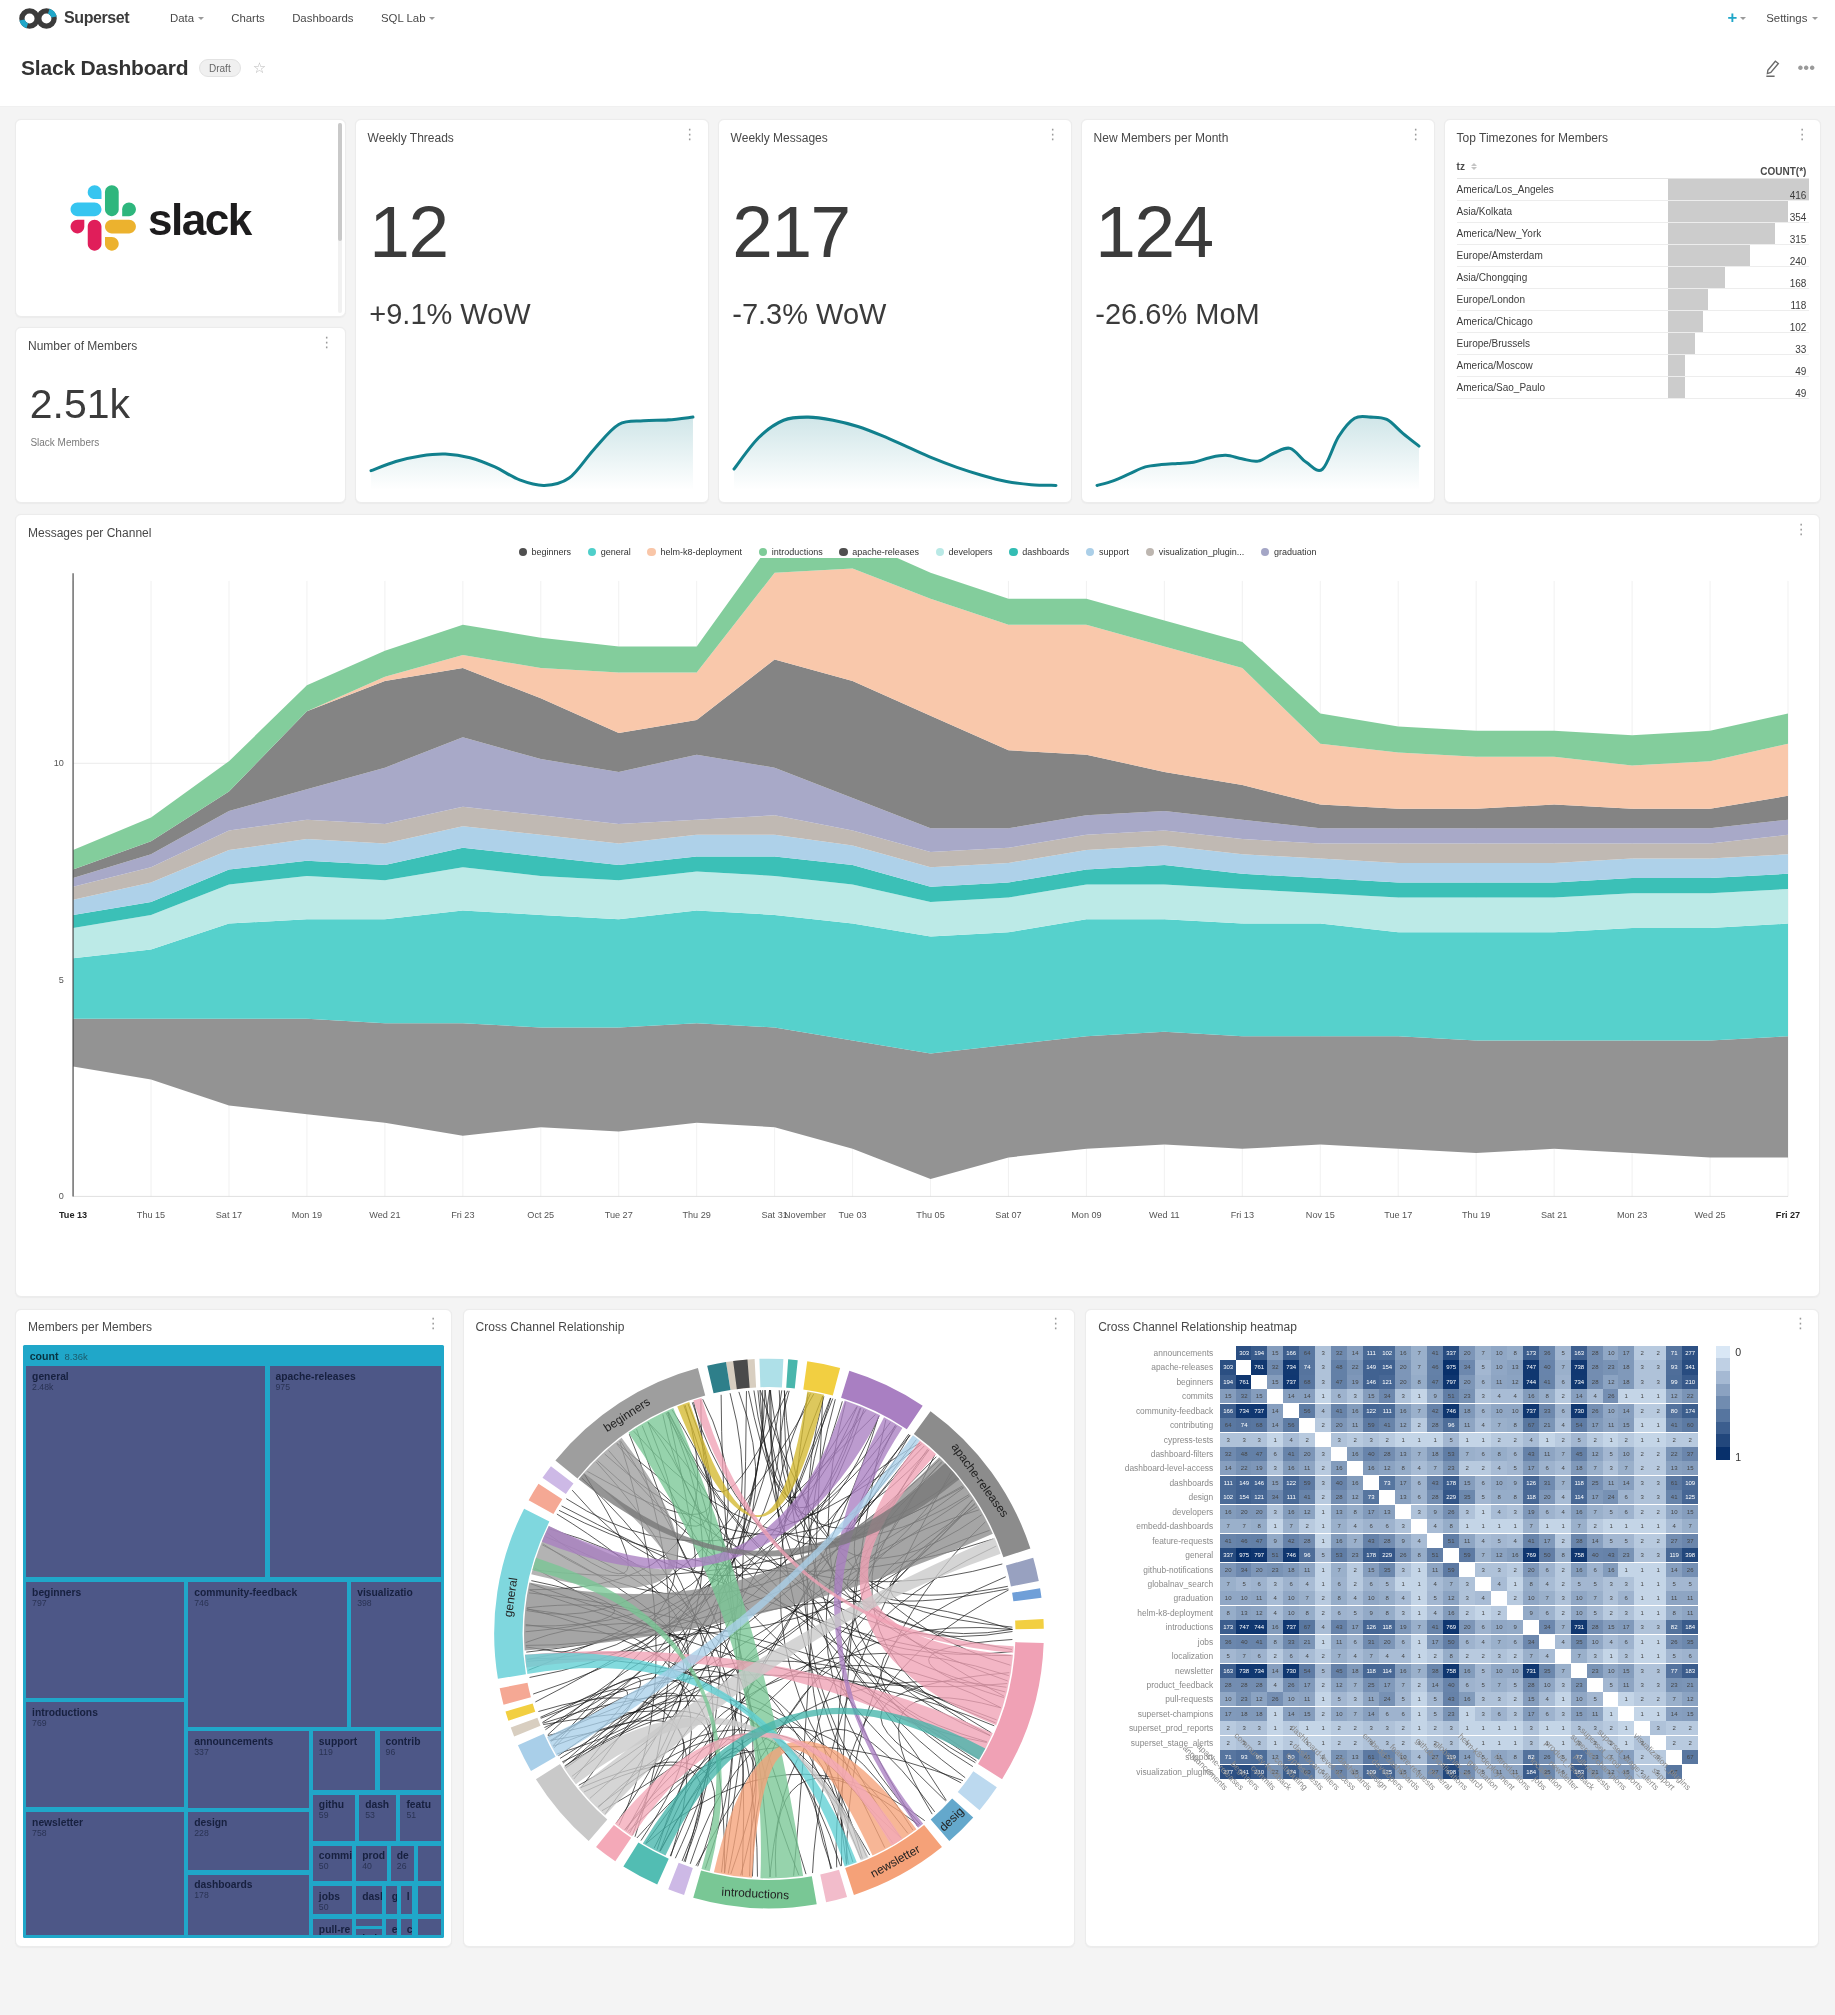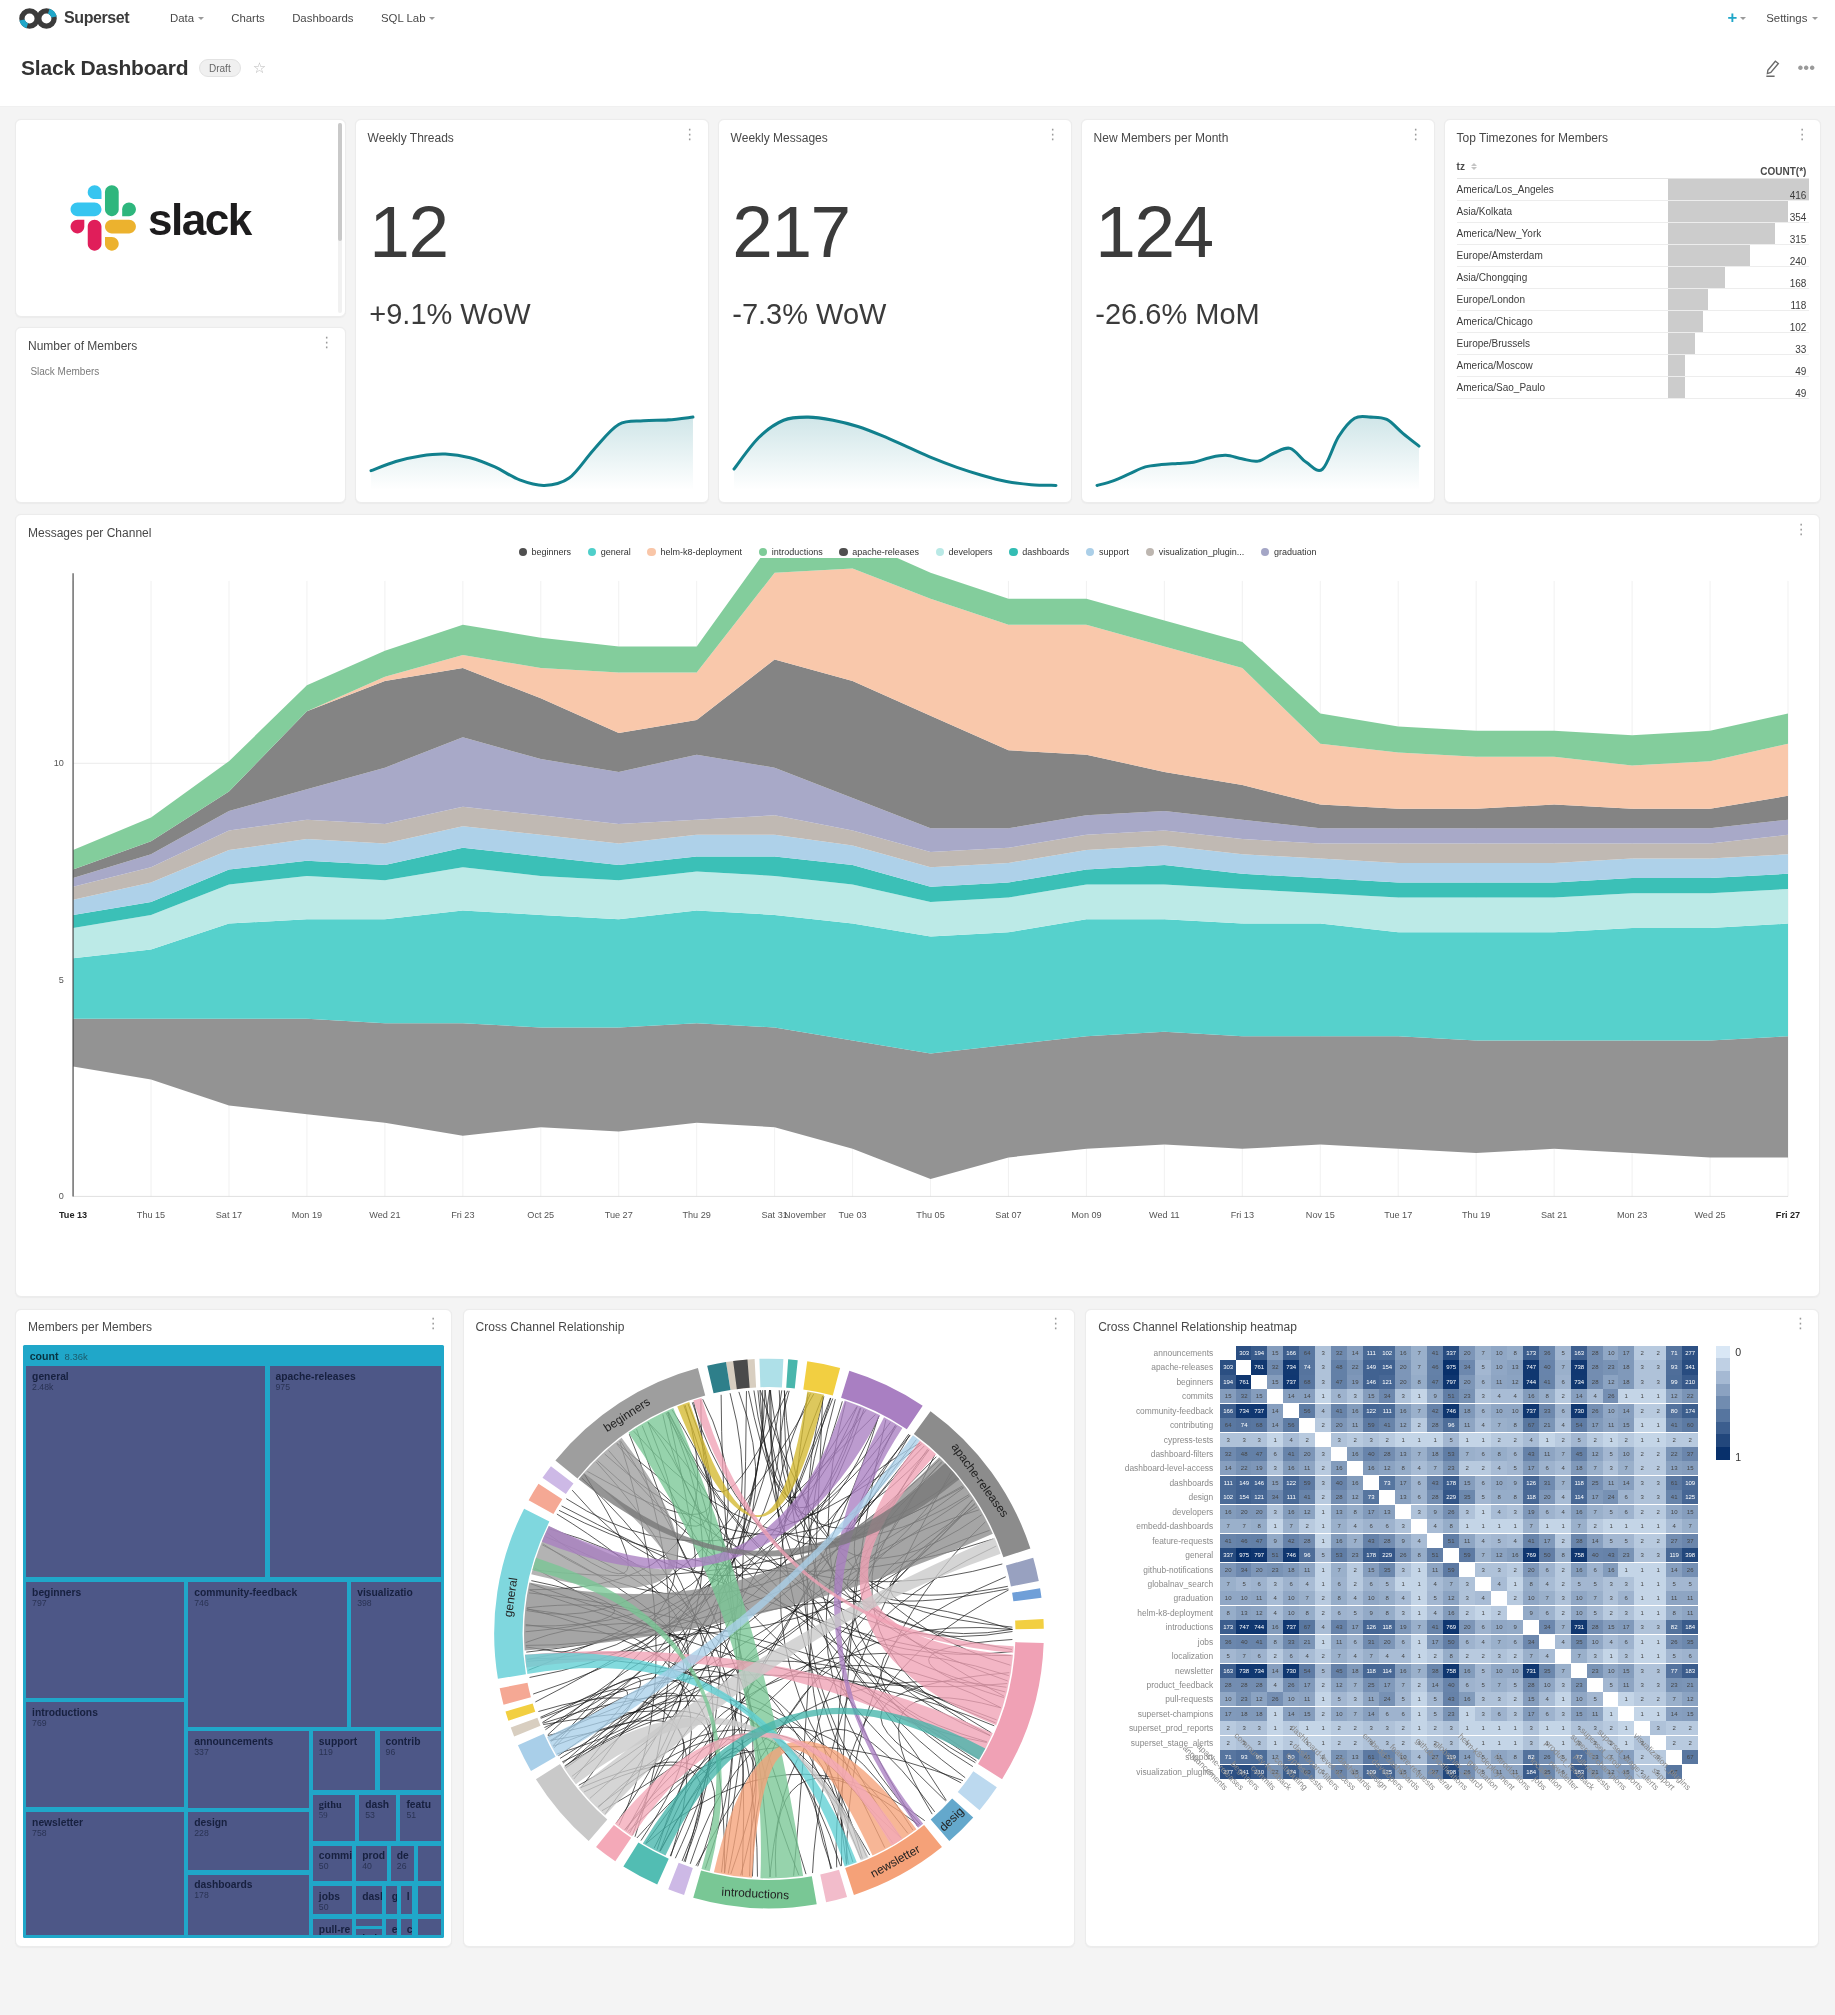--- a/index.html
+++ b/index.html
@@ -163,20 +163,21 @@
           </svg>
           <div class="slack-scroll">
               <div class="slack-thumb"></div>
             </div>
         </div>
         <div class="card nom-card">
           <div class="card-head">
             <span class="card-title">Number of Members</span>
             <span class="kebab">⋮</span>
           </div>
+          <div class="nom-value">2.51k</div>
           <div class="nom-sub">Slack Members</div>
         </div>
       </div>
 
       <div class="card kpi-card">
         <div class="card-head">
           <span class="card-title">Weekly Threads</span>
           <span class="kebab">⋮</span>
         </div>
         <div class="big-number">12</div>
@@ -495,21 +496,21 @@
                 <div class="tm-val">178</div>
               </div>
               <div class="tm-cell" style="left: 68.8%; top: 64%; width: 15.5%; height: 10.6%;">
                 <div class="tm-label">support</div>
                 <div class="tm-val">119</div>
               </div>
               <div class="tm-cell" style="left: 84.8%; top: 64%; width: 15.2%; height: 10.6%;">
                 <div class="tm-label">contrib</div>
                 <div class="tm-val">96</div>
               </div>
-              <div class="tm-cell" style="left: 68.8%; top: 75.1%; width: 10.6%; height: 8.4%; font-family: Liberation Serif, serif;">
+              <div class="tm-cell" style="left: 68.8%; top: 75.1%; width: 10.6%; height: 8.4%;">
                 <div class="tm-label">githu</div>
                 <div class="tm-val">59</div>
               </div>
               <div class="tm-cell" style="left: 79.9%; top: 75.1%; width: 9.4%; height: 8.4%;">
                 <div class="tm-label">dash</div>
                 <div class="tm-val">53</div>
               </div>
               <div class="tm-cell" style="left: 89.8%; top: 75.1%; width: 10.2%; height: 8.4%;">
                 <div class="tm-label">featu</div>
                 <div class="tm-val">51</div>

